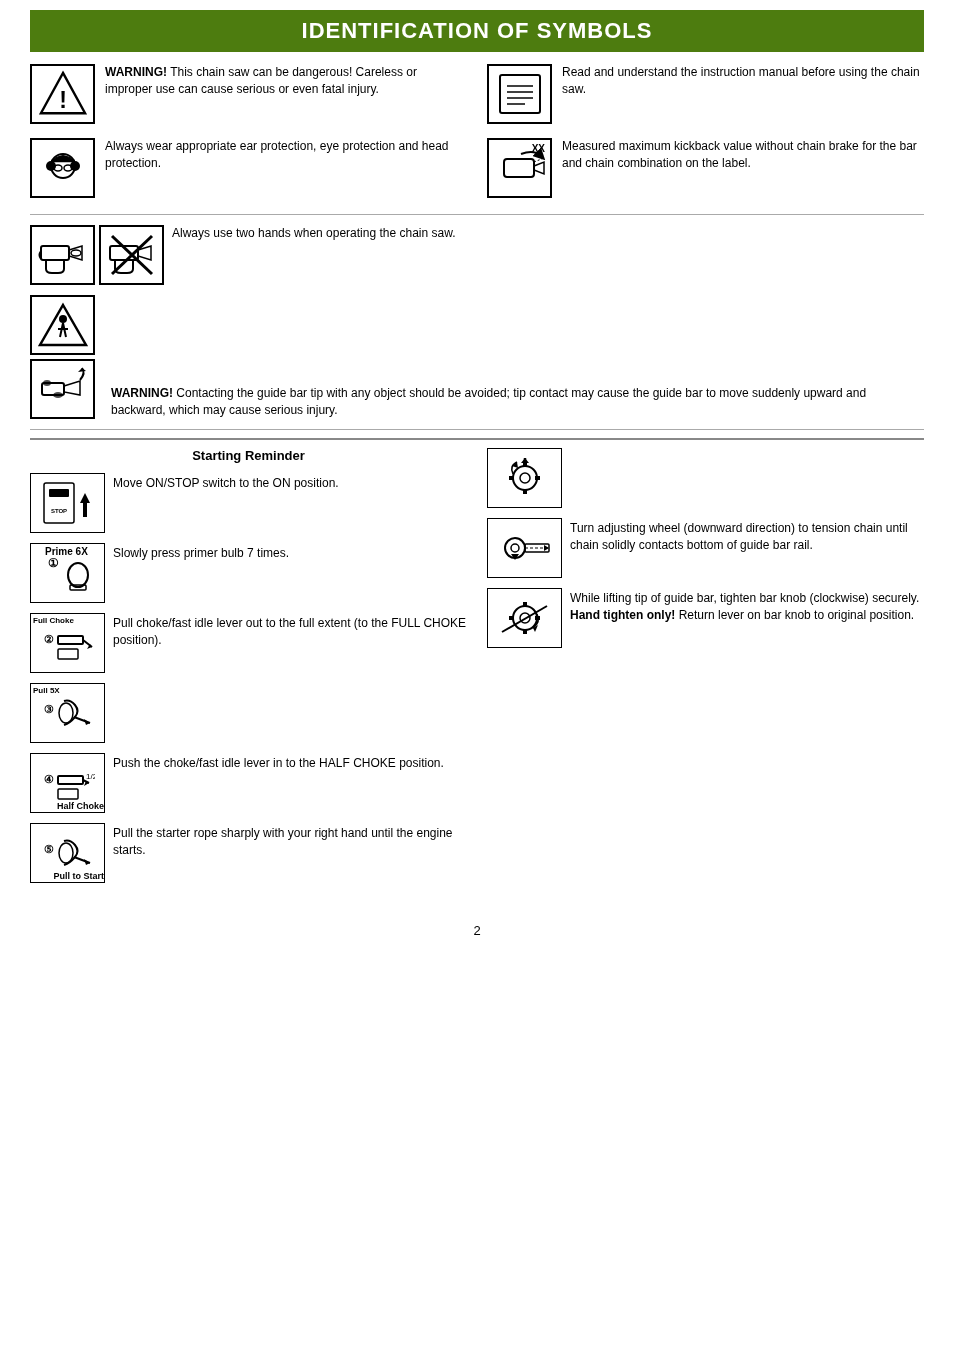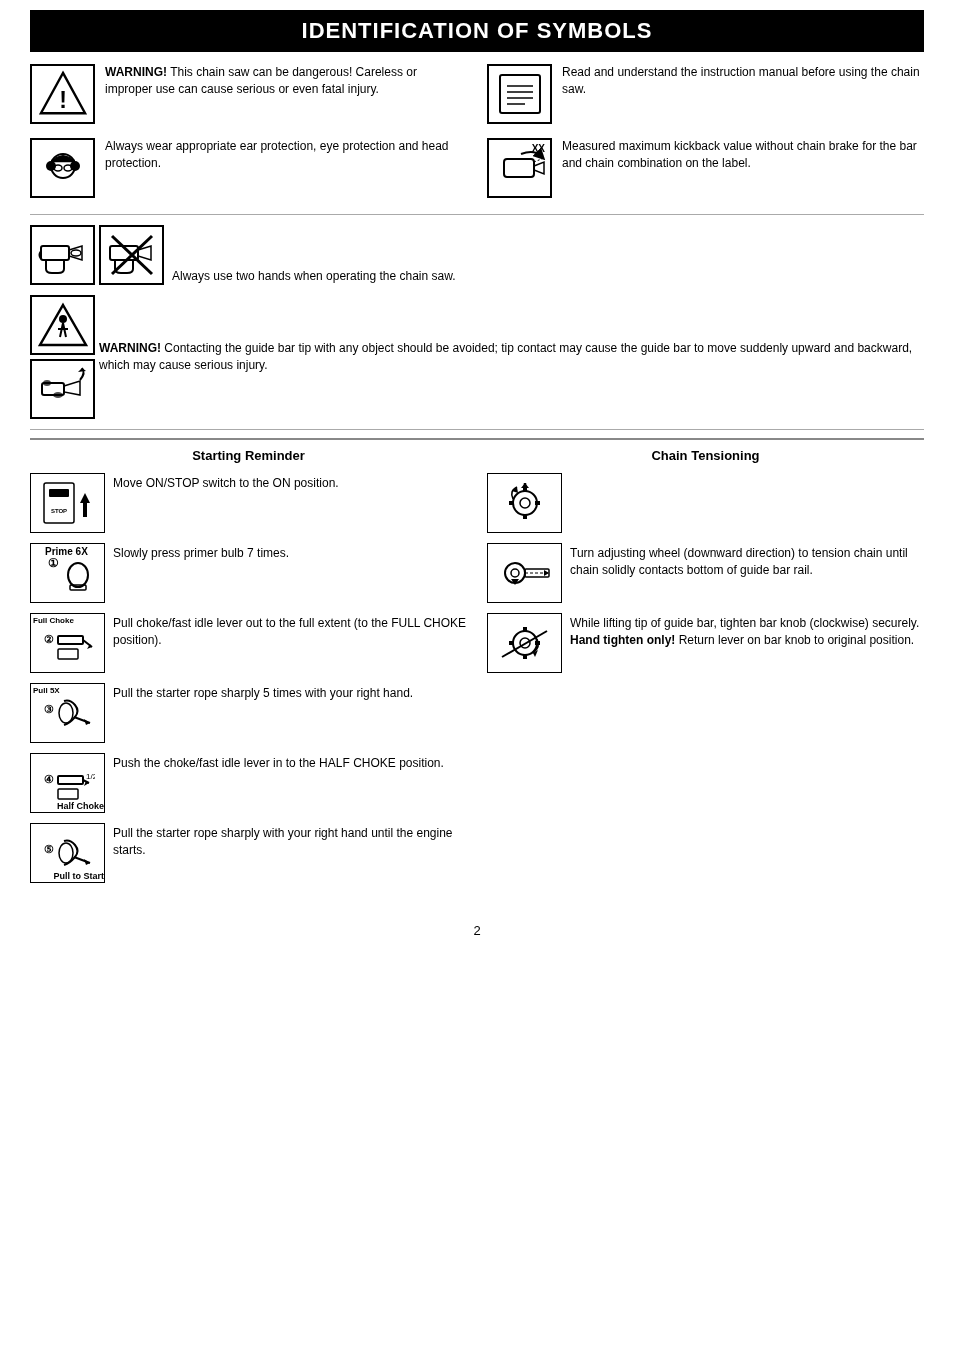--- a/index.html
+++ b/index.html
@@ -11,21 +11,21 @@
       min-height: 1348px;
       color: #000;
     }
     .page {
       width: 954px;
       min-height: 1348px;
       background: #fff;
       padding: 10px 30px 30px 30px;
     }
     .header-box {
-      background: #000000;
+      background: #4d7c0f;
       color: #fff;
       text-align: center;
       padding: 8px 0;
       margin-bottom: 12px;
     }
     .header-box h1 {
       font-size: 22px;
       font-weight: bold;
       letter-spacing: 1px;
     }
@@ -45,32 +45,32 @@
     }
     .symbol-text {
       font-size: 12px;
       line-height: 1.4;
     }
     .symbol-text b {
       font-weight: bold;
     }
     .two-hands-row {
       display: flex;
-      align-items: flex-end;
+      align-items: flex-start;
       gap: 8px;
       margin-bottom: 10px;
     }
     .two-icons {
       display: flex;
       gap: 4px;
     }
     .warning-row {
       display: flex;
-      align-items: center;
-      gap: 4px;
+      align-items: flex-end;
+      gap: 16px;
       border-bottom: 1px solid #aaa;
       padding-bottom: 10px;
     }
     .warning-two-icons {
       display: flex;
       flex-direction: column;
       gap: 4px;
     }
     .divider {
       border-top: 2px solid #888;
@@ -374,23 +374,20 @@
           <span class="label-top-left" style="font-size:8px;top:2px;left:2px;">Pull 5X</span>
           <svg viewBox="0 0 55 44" xmlns="http://www.w3.org/2000/svg">
             <text x="4" y="22" font-size="11" font-weight="bold" fill="black">③</text>
 
             <path d="M24,10 Q30,8 35,14 Q40,20 35,26 Q30,32 24,34" fill="none" stroke="black" stroke-width="2"></path>
             <path d="M34,26 L50,32" stroke="black" stroke-width="2"></path>
             <polygon points="50,32 44,28 46,34" fill="black"></polygon>
             <ellipse cx="26" cy="22" rx="7" ry="10" fill="none" stroke="black" stroke-width="1.5"></ellipse>
           </svg>
         </div>
-        <div class="step-text">
-          <span>Pull the starter rope sharply 5 times with your right hand.</span>
-        </div>
       </div>
 
       <div class="step-row">
         <div class="step-svg-icon">
           <span class="label-bottom-center">Half Choke</span>
           <svg viewBox="0 0 55 44" xmlns="http://www.w3.org/2000/svg">
             <text x="4" y="22" font-size="11" font-weight="bold" fill="black">④</text>
 
             <rect x="18" y="15" width="25" height="8" rx="1" fill="none" stroke="black" stroke-width="2"></rect>
             <line x1="43" y1="19" x2="49" y2="22" stroke="black" stroke-width="2"></line>
@@ -417,21 +414,20 @@
           </svg>
         </div>
         <div class="step-text">
           <span>Pull the starter rope sharply with your right hand until the engine starts.</span>
         </div>
       </div>
 
     </div>
 
     <div>
-      <div class="section-title">Chain Tensioning</div>
 
       <div class="step-row">
         <div class="chain-tension-icon">
           <svg viewBox="0 0 55 48" xmlns="http://www.w3.org/2000/svg">
 
             <circle cx="28" cy="24" r="12" fill="none" stroke="black" stroke-width="2"></circle>
             <circle cx="28" cy="24" r="5" fill="none" stroke="black" stroke-width="1.5"></circle>
 
             <rect x="26" y="8" width="4" height="5" fill="black"></rect>
             <rect x="26" y="35" width="4" height="5" fill="black"></rect>

